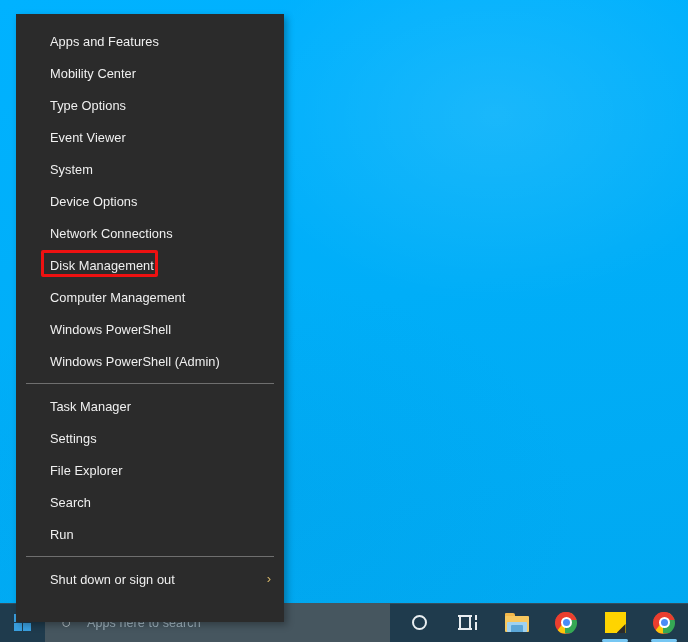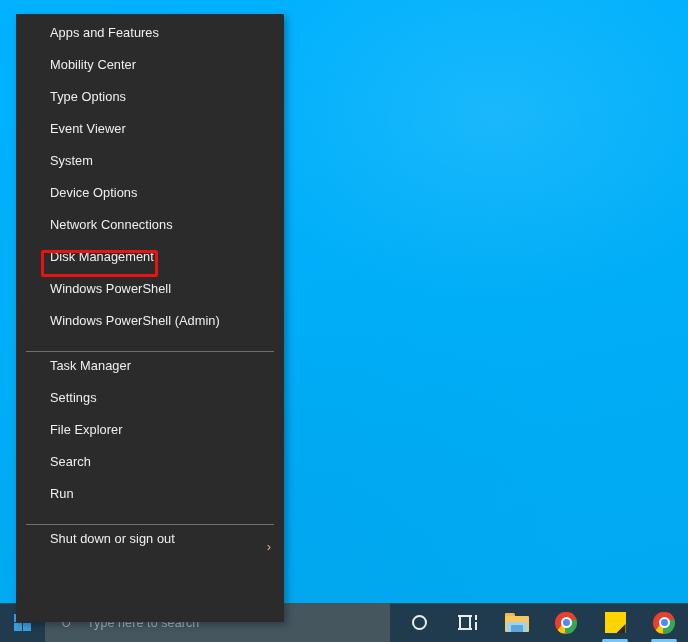--- a/index.html
+++ b/index.html
@@ -220,21 +220,21 @@
     left: 16px; top: 14px;
     width: 268px; height: 608px;
     background: #2b2b2b;
     box-shadow: 3px 3px 7px rgba(0,0,0,0.30);
   }
   .menu-group { padding: 0; }
   .menu-item {
     position: relative;
     height: 32px;
     display: flex;
-    align-items: flex-start;
+    align-items: center;
     padding-left: 34px;
     padding-right: 12px;
     color: #f0f0f0;
     font-size: 12.8px;
     letter-spacing: 0.05px;
     white-space: nowrap;
     cursor: default;
   }
   .menu-item .label { pointer-events: none; }
   .menu-item .chevron {
@@ -279,21 +279,21 @@
       <span class="win-logo">
         <i class="q1"></i>
           <i class="q2"></i>
           <i class="q3"></i>
           <i class="q4"></i>
       </span>
     </div>
 
     <div id="search-box">
       <span id="search-cortana-icon">○</span>
-      <span id="search-placeholder">Type here to search</span>
+      <span id="search-placeholder">Apps here to search</span>
     </div>
 
     <div class="tb-icon" style="left:395px;">
       <span class="cortana-ring"></span>
     </div>
 
     <div class="tb-icon" style="left:443px;">
       <span class="taskview">
         <i class="bar-t"></i>
           <i class="bar-b"></i>
@@ -359,20 +359,23 @@
       <div class="menu-item">
         <span class="label">Device Options</span>
       </div>
       <div class="menu-item">
         <span class="label">Network Connections</span>
       </div>
       <div class="menu-item">
         <span class="label">Disk Management</span>
       </div>
       <div class="menu-item">
+        <span class="label">Computer Management</span>
+      </div>
+      <div class="menu-item">
         <span class="label">Windows PowerShell</span>
       </div>
       <div class="menu-item">
         <span class="label">Windows PowerShell (Admin)</span>
       </div>
     </div>
 
     <div class="menu-sep"></div>
 
     <div class="menu-group">

